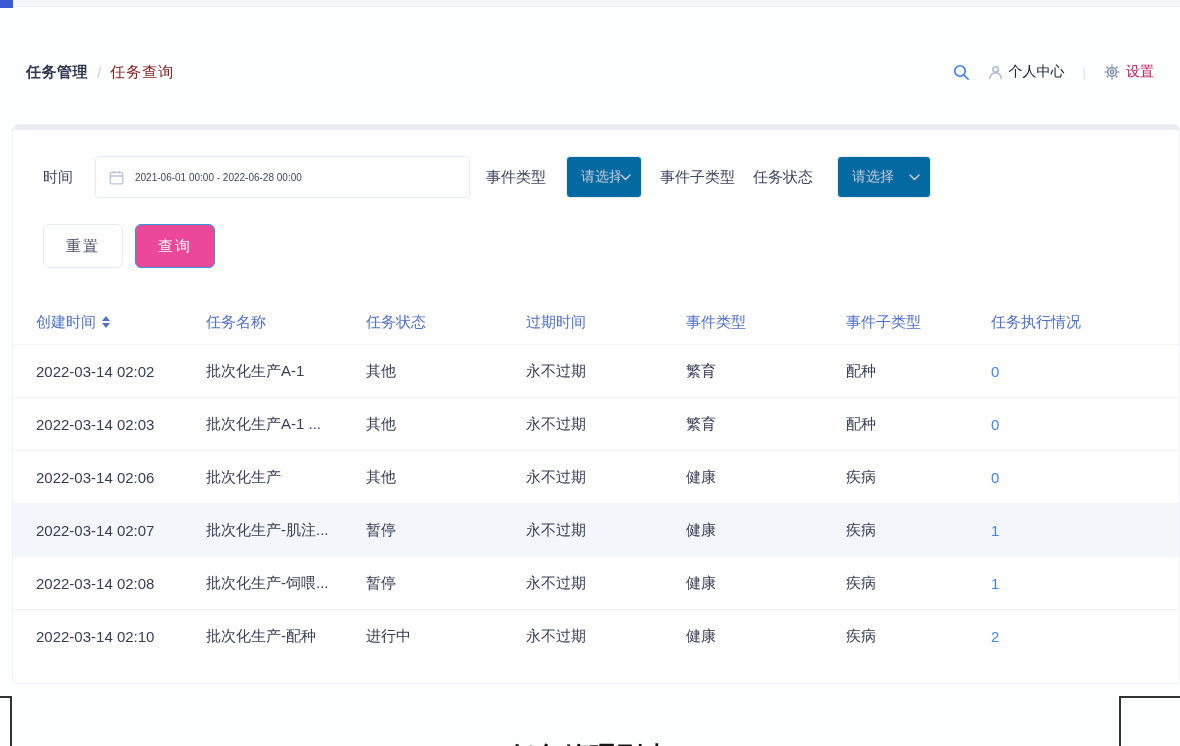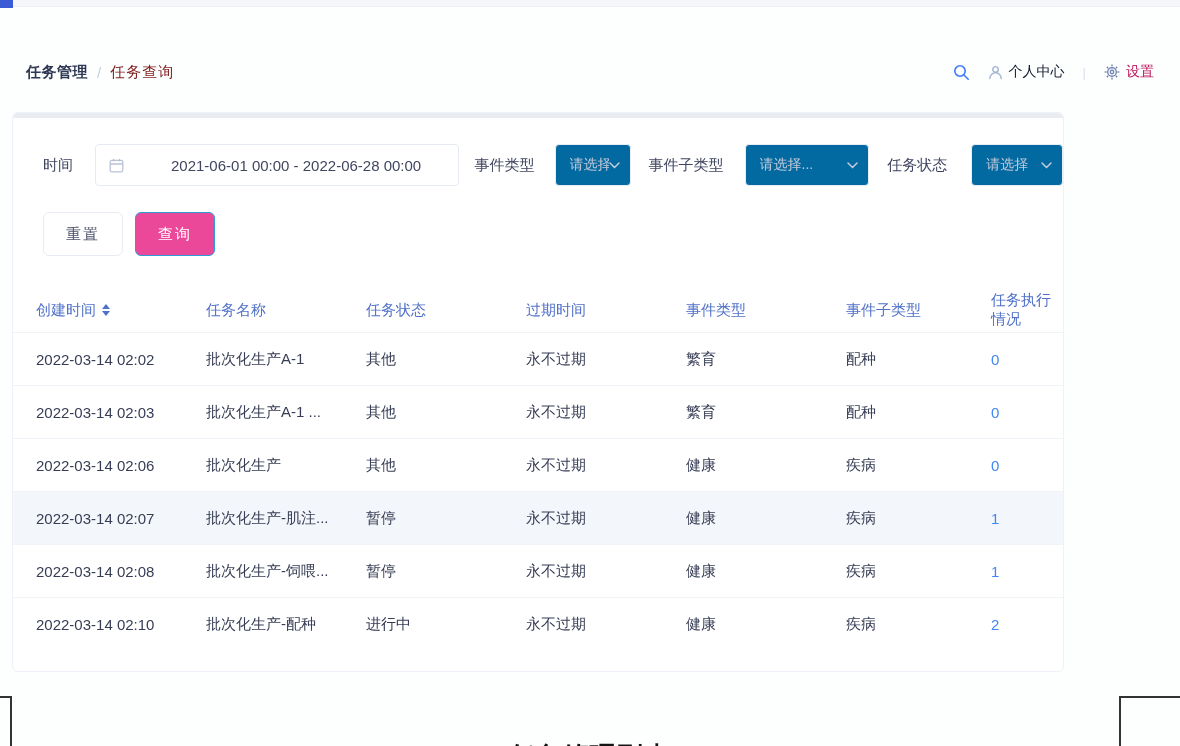--- a/index.html
+++ b/index.html
@@ -19,31 +19,31 @@
   .bc-main { color:#2e3852; font-weight:bold; letter-spacing:.5px; }
   .bc-sep  { color:#c6cede; }
   .bc-sub  { color:#7f1d1d; letter-spacing:1px; }
   .utils { display:flex; align-items:center; gap:18px; }
   .util-item { display:flex; align-items:center; gap:6px; font-size:14px; color:#0f172a; cursor:pointer; }
   .util-item.settings { color:#be185d; }
   .util-divider { color:#d9dfec; font-size:13px; }
   .icon svg { display:block; }
 
   
-  .card { position:absolute; left:12px; top:112px; width:1052px; height:560px;
+  .card { position:absolute; left:12px; top:124px; width:1168px; height:560px;
     background:#ffffff; border:1px solid #eef1f7; border-radius:6px; overflow:hidden; }
   .card-top-shade { height:5px; background:#e9edf2; }
 
   
   .filter-row { display:flex; align-items:center; padding:26px 0 0 30px; }
   .f-label { font-size:15px; color:#3f455f; white-space:nowrap; }
   .date-input { margin-left:22px; width:375px; height:42px; border:1px solid #e6eaf2;
     border-radius:4px; display:flex; align-items:center; padding:0 13px; gap:11px;
     background:#fff; cursor:text; }
-  .date-input .text { font-size:15px; color:#41465f; white-space:nowrap;margin-left:36px; }
+  .date-input .text { font-size:10px; color:#41465f; white-space:nowrap; }
   .select { height:42px; border:1px solid #e9edf4; border-radius:4px; background:#0369a1;
     display:flex; align-items:center; justify-content:space-between; padding:0 10px 0 14px;
     cursor:pointer; }
   .select .ph { font-size:14px; color:#c3cad9; white-space:nowrap; overflow:hidden; }
   .sel-event    { width:76px;  margin-left:20px; }
   .sel-subtype  { width:128px; margin-left:21px; }
   .sel-status   { width:94px;  margin-left:24px; }
   .ml16 { margin-left:16px; } .ml18 { margin-left:18px; }
 
   
@@ -149,28 +149,20 @@
       <div class="select sel-event">
         <span class="ph">请选择</span>
         <span class="icon">
           <svg width="11" height="7" viewBox="0 0 11 7">
               <polyline points="1,1 5.5,5.5 10,1" fill="none" stroke="#c4cbda" stroke-width="1.5" stroke-linecap="round"></polyline>
             </svg>
         </span>
       </div>
 
       <span class="f-label ml18">事件子类型</span>
-      <div class="select sel-subtype">
-        <span class="ph">请选择...</span>
-        <span class="icon">
-          <svg width="11" height="7" viewBox="0 0 11 7">
-              <polyline points="1,1 5.5,5.5 10,1" fill="none" stroke="#c4cbda" stroke-width="1.5" stroke-linecap="round"></polyline>
-            </svg>
-        </span>
-      </div>
 
       <span class="f-label ml18">任务状态</span>
       <div class="select sel-status">
         <span class="ph">请选择</span>
         <span class="icon">
           <svg width="11" height="7" viewBox="0 0 11 7">
               <polyline points="1,1 5.5,5.5 10,1" fill="none" stroke="#c4cbda" stroke-width="1.5" stroke-linecap="round"></polyline>
             </svg>
         </span>
       </div>

